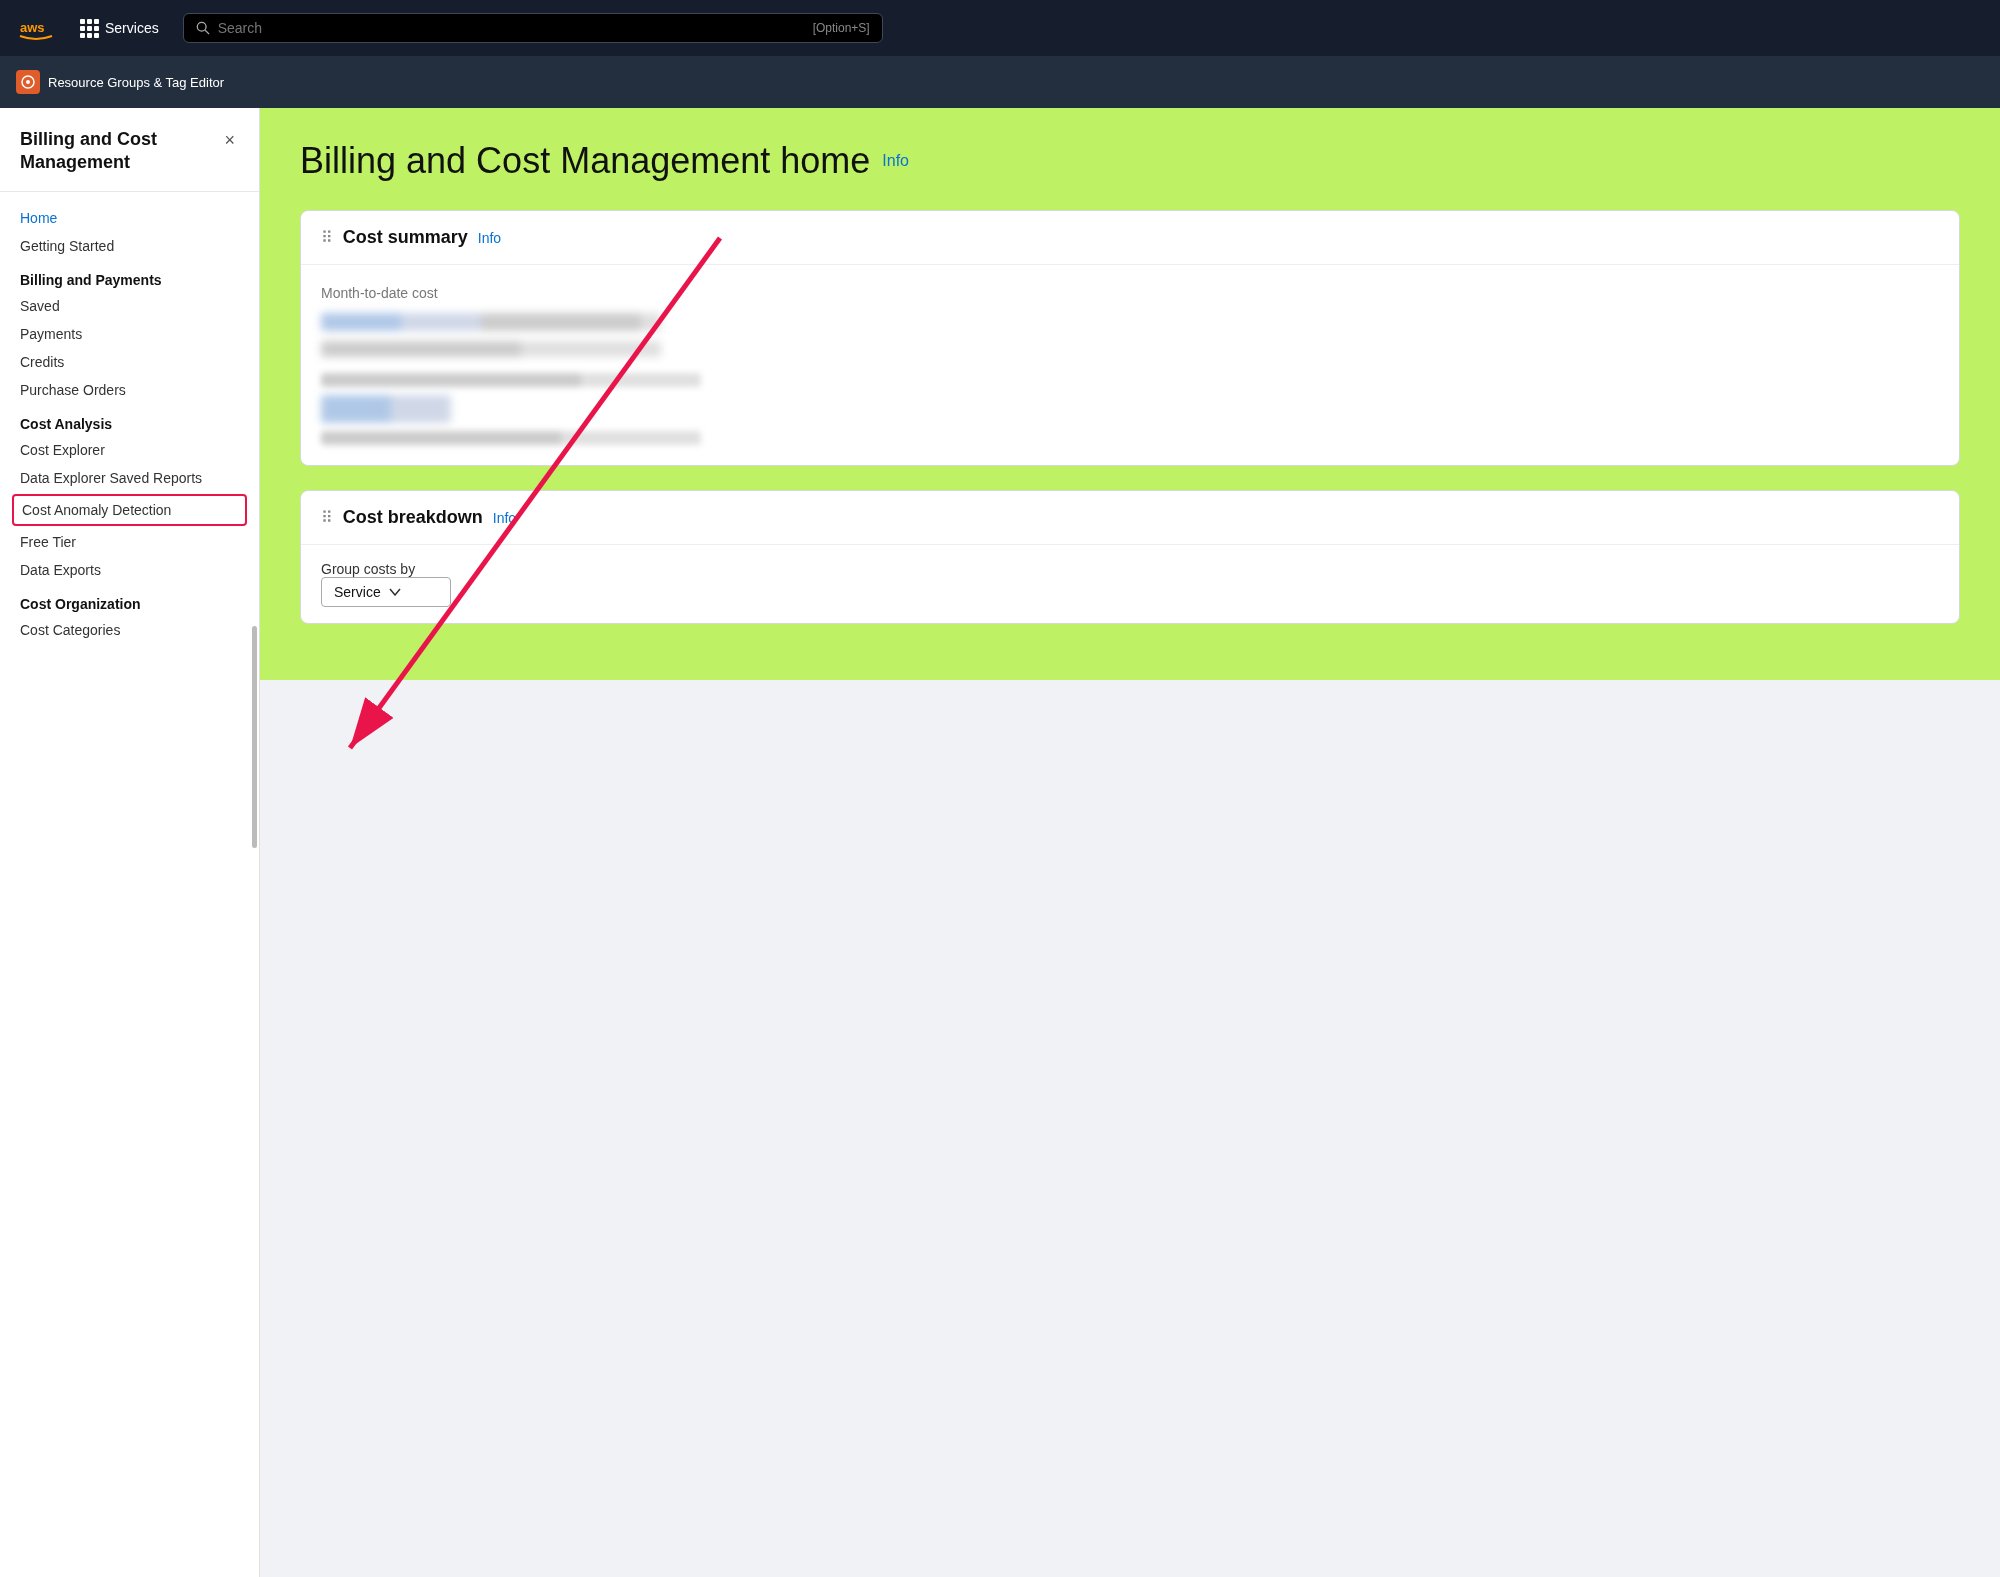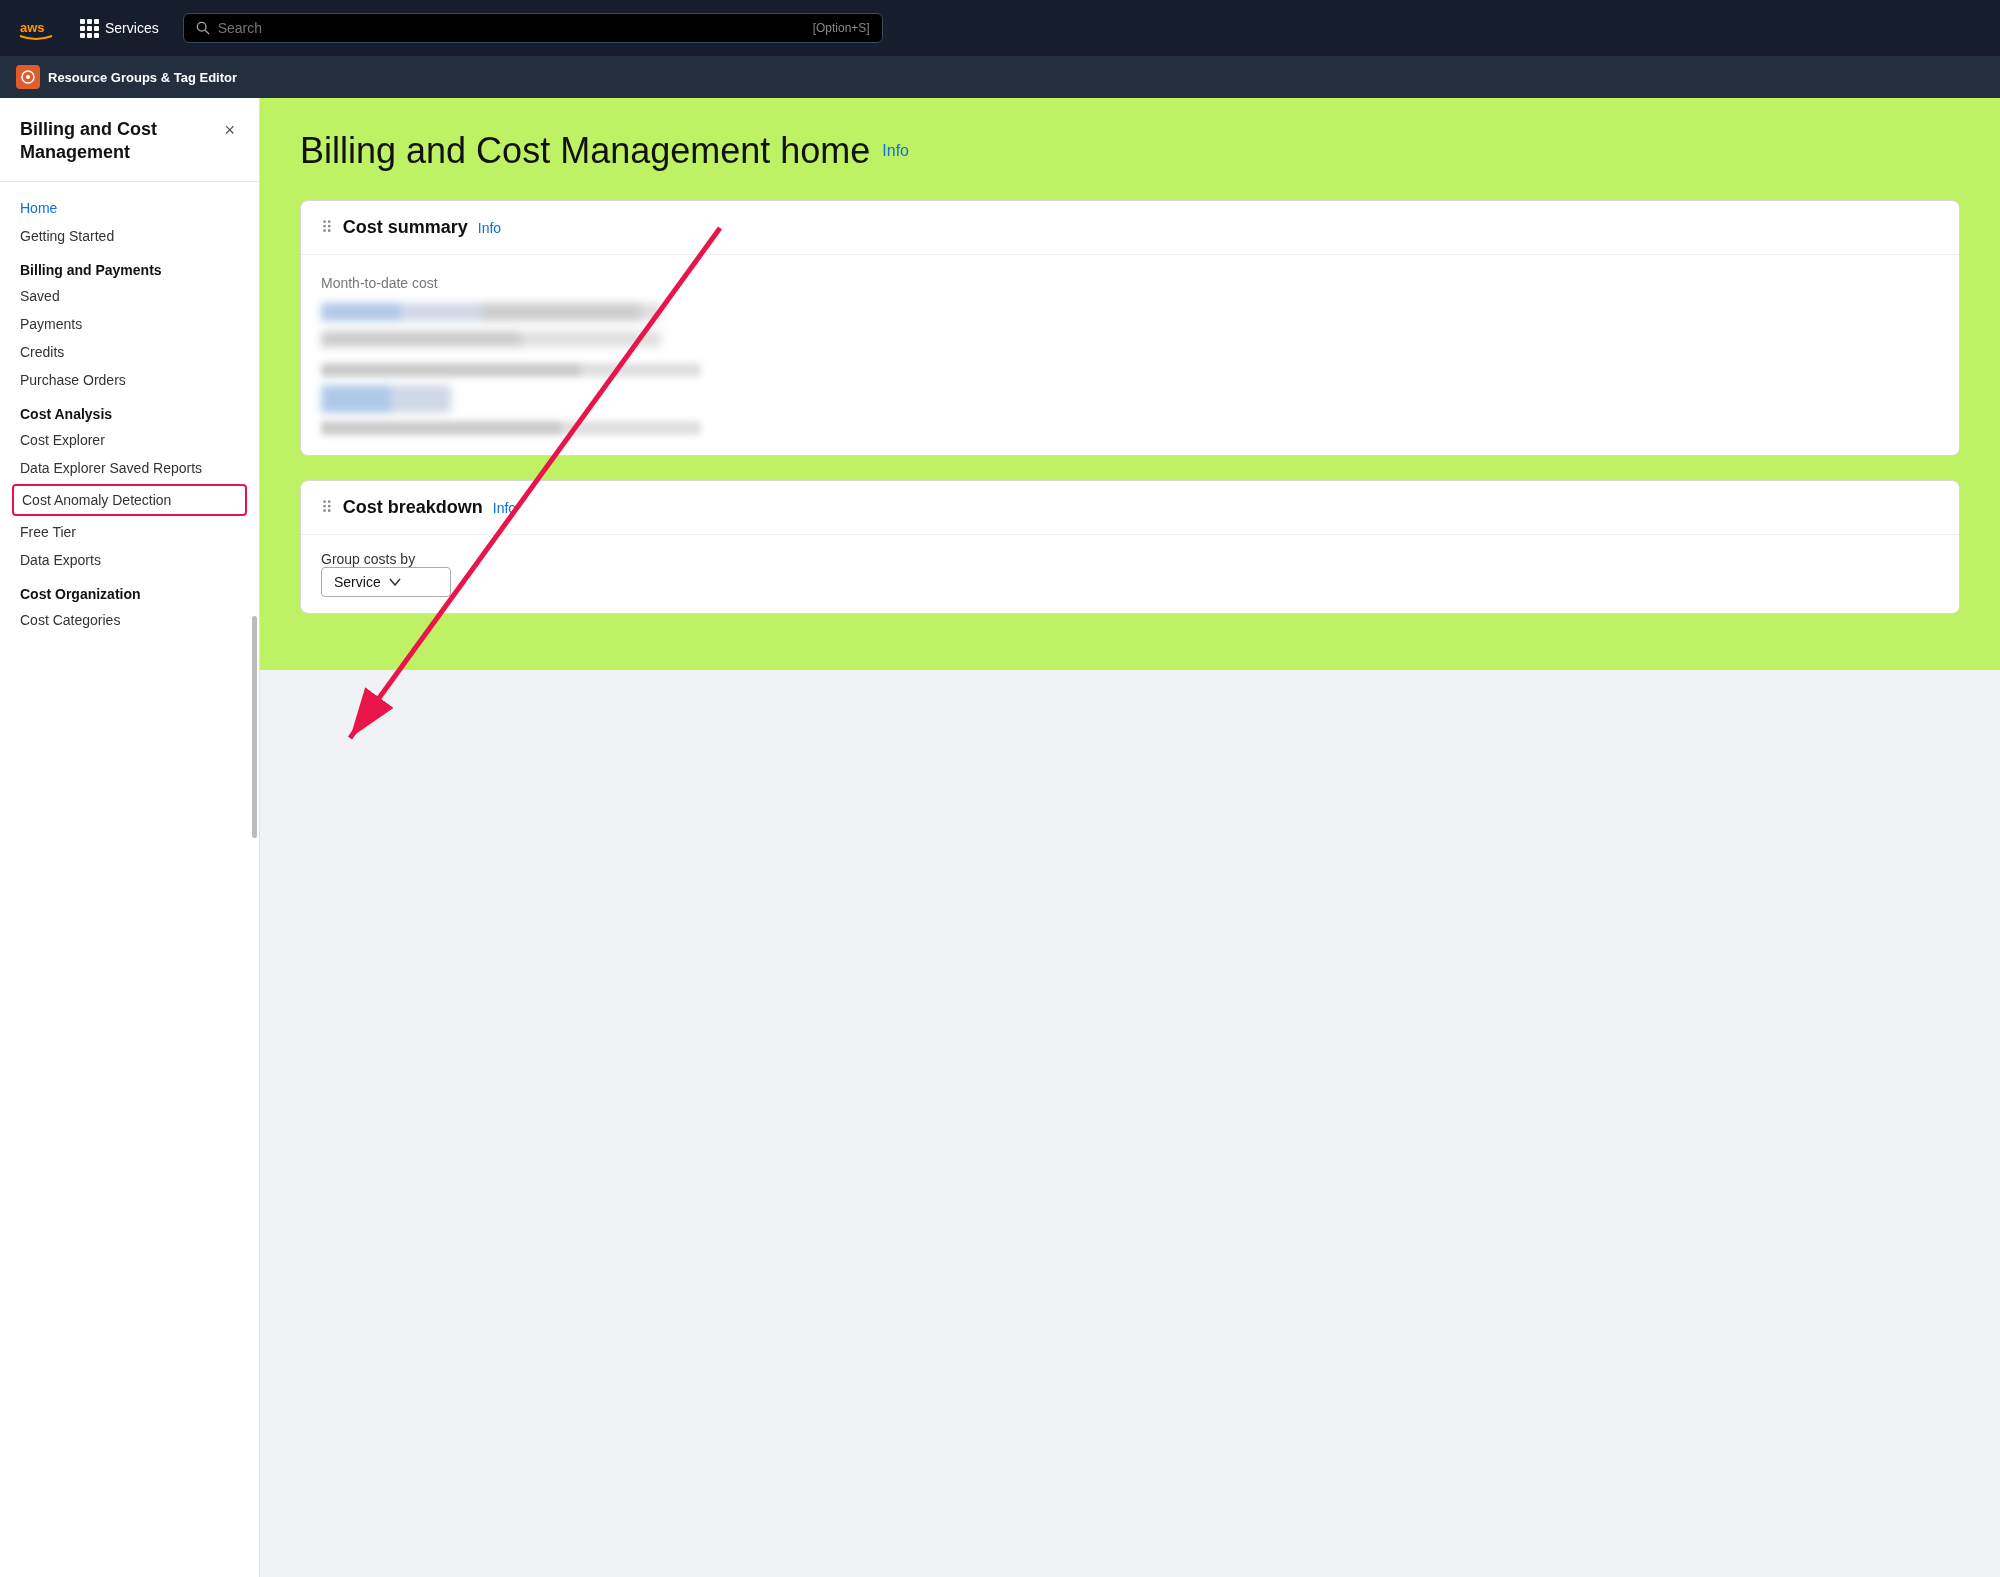--- a/index.html
+++ b/index.html
@@ -62,26 +62,25 @@
       flex: 1;
     }
     .search-shortcut {
       color: #888;
       font-size: 12px;
     }
 
     
     .secondary-nav {
       background: #232f3e;
-      height: 42px;
+      height: 52px;
       display: flex;
       align-items: center;
       padding: 0 16px;
       gap: 8px;
-      font-weight: bold;
     }
     .resource-groups-tag {
       display: flex;
       align-items: center;
       gap: 8px;
       color: #fff;
       font-size: 13px;
     }
     .rg-icon {
       width: 24px;

